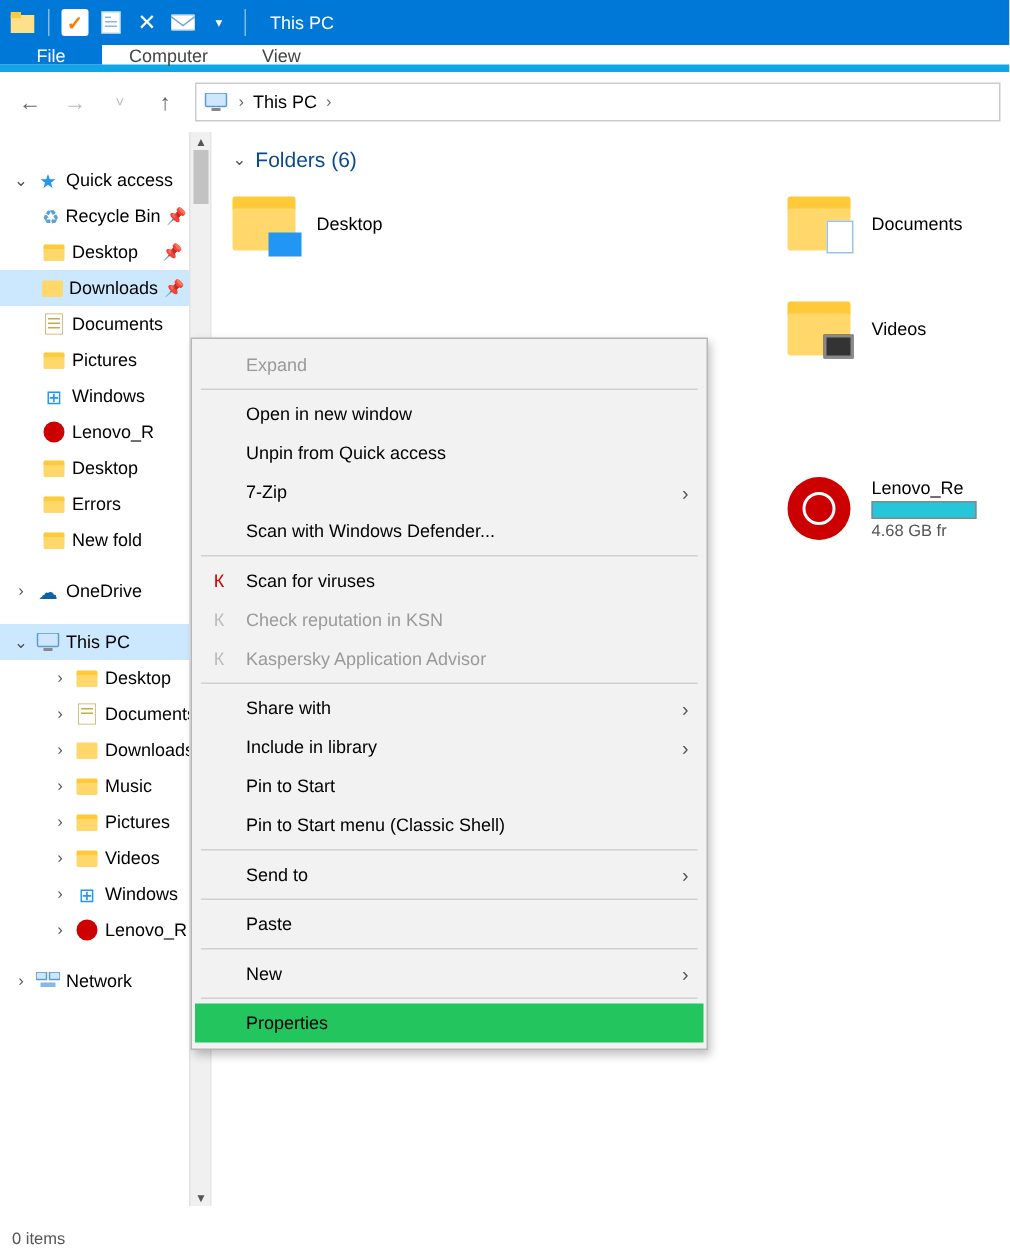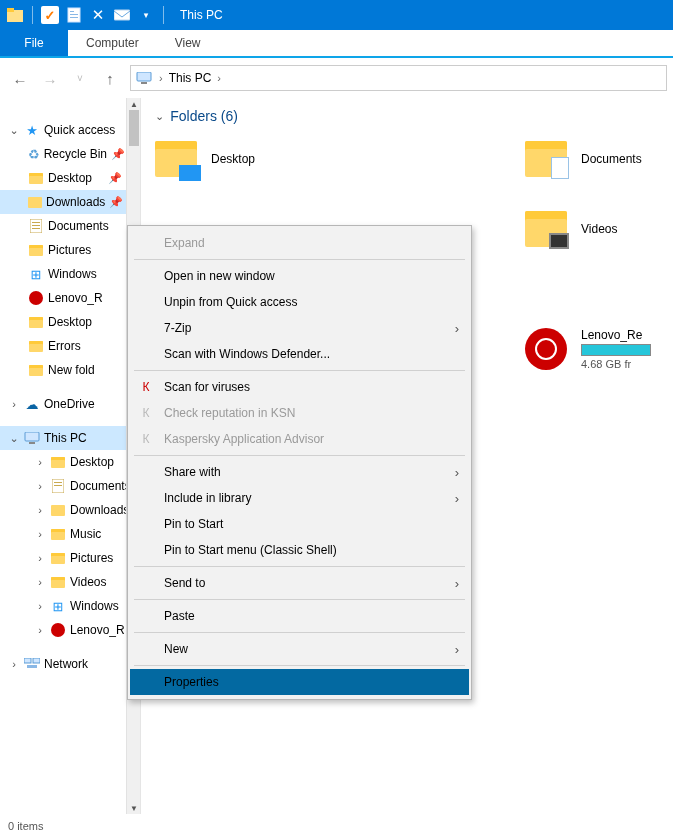--- a/index.html
+++ b/index.html
@@ -6,21 +6,21 @@
   body { width: 673px; height: 834px; background: #fff; overflow: hidden; position: relative; font-size: 12px; color: #000; }
 
   
   .titlebar { height: 30px; background: #0078d7; display: flex; align-items: center; color: #fff; }
   .titlebar .qat { display: flex; align-items: center; gap: 6px; padding: 0 6px; }
   .titlebar .qat-icon { width: 18px; height: 18px; display: flex; align-items: center; justify-content: center; font-size: 13px; }
   .titlebar .sep { width: 1px; height: 18px; background: rgba(255,255,255,.5); margin: 0 2px; }
   .titlebar .title { margin-left: 8px; font-size: 12px; }
 
   
-  .ribbon { height: 28px; display: flex; align-items: stretch; border-bottom: 2px solid #0ea5e9; background: #fff; }
+  .ribbon { height: 18px; display: flex; align-items: stretch; border-bottom: 5px solid #0ea5e9; background: #fff; }
   .ribbon .file { width: 68px; background: #0078d7; color: #fff; display: flex; align-items: center; justify-content: center; font-size: 12px; }
   .ribbon .tab { padding: 0 18px; display: flex; align-items: center; font-size: 12px; color: #444; }
 
   
   .navrow { height: 40px; display: flex; align-items: center; padding: 4px 6px; gap: 2px; }
   .nav-btn { width: 28px; height: 28px; display: flex; align-items: center; justify-content: center; color: #666; font-size: 15px; }
   .nav-btn.disabled { color: #bbb; }
   .breadcrumb { flex: 1; height: 26px; border: 1px solid #ccc; display: flex; align-items: center; padding: 0 4px; gap: 6px; margin-left: 4px; }
   .bc-icon { width: 18px; height: 18px; display:flex; align-items:center; justify-content:center;}
   .bc-text { font-size: 12px; }
@@ -62,21 +62,21 @@
   .bar{width:70px;height:12px;background:#26c6da;border:1px solid #888;}
   .sub{font-size:11px;color:#555;}
 
   
   .ctx { position:absolute; left:127px; top:225px; width:345px; background:#f2f2f2; border:1px solid #b6b6b6; box-shadow: 2px 3px 6px rgba(0,0,0,.25); padding:4px 2px; font-size:12px;}
   .ctx .row{ height:26px; display:flex; align-items:center; padding:0 10px 0 34px; position:relative;}
   .ctx .row.disabled{ color:#9a9a9a;}
   .ctx .row .ric{ position:absolute; left:8px; width:16px; height:16px; display:flex;align-items:center;justify-content:center; font-size:12px;}
   .ctx .row .sub-arrow{ margin-left:auto; font-size:13px; color:#555;}
   .ctx hr{ border:none; border-top:1px solid #d0d0d0; margin:3px 4px;}
-  .ctx .row.hover{ background:#0369a1;}
+  .ctx .row.hover{ background:#22c55e;}
   .status{position:absolute;left:8px;bottom:2px;font-size:11px;color:#555;}
 </style>
 </head>
 <body>
 
 <div class="titlebar">
   <div class="qat">
     <span class="qat-icon">
       <svg width="16" height="14" viewBox="0 0 16 14">
           <rect x="0" y="2" width="16" height="12" fill="#ffe08a"></rect>

